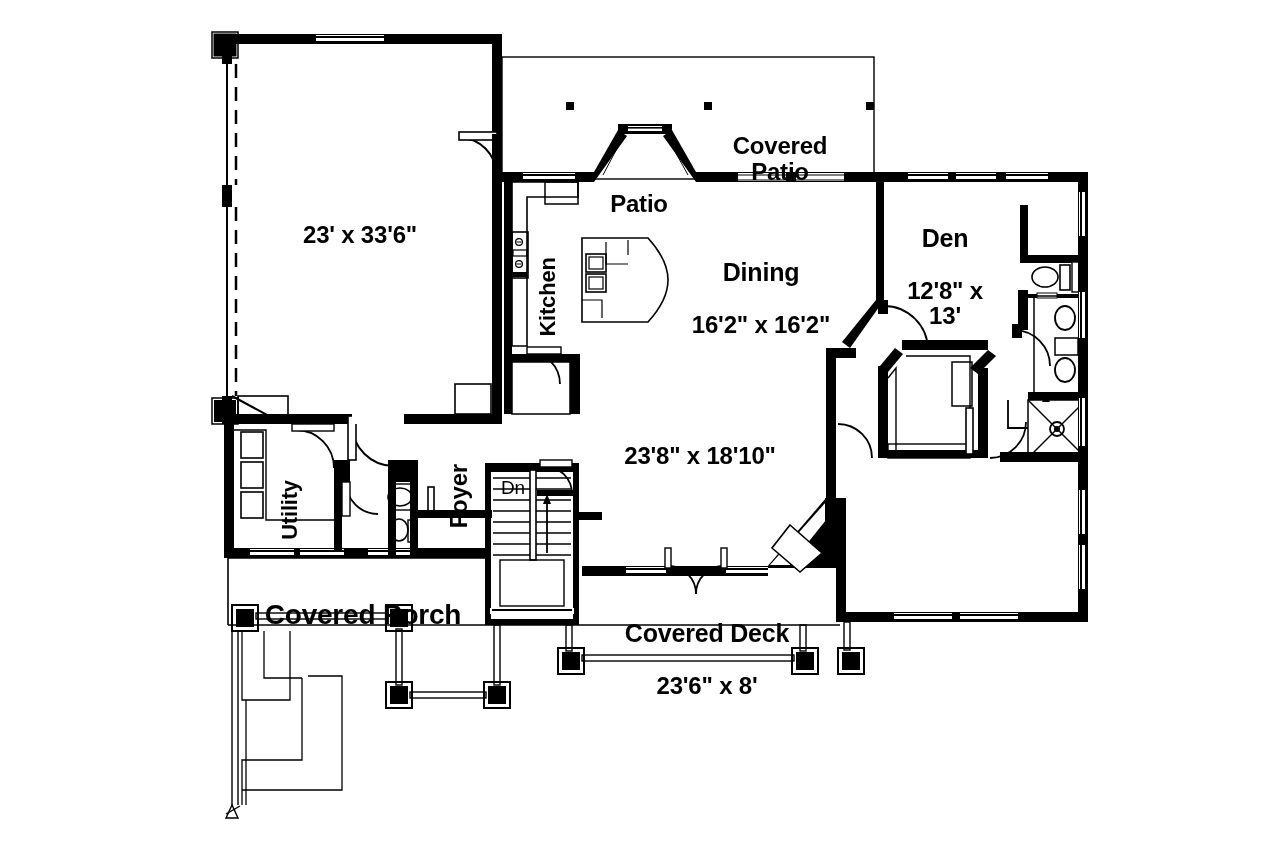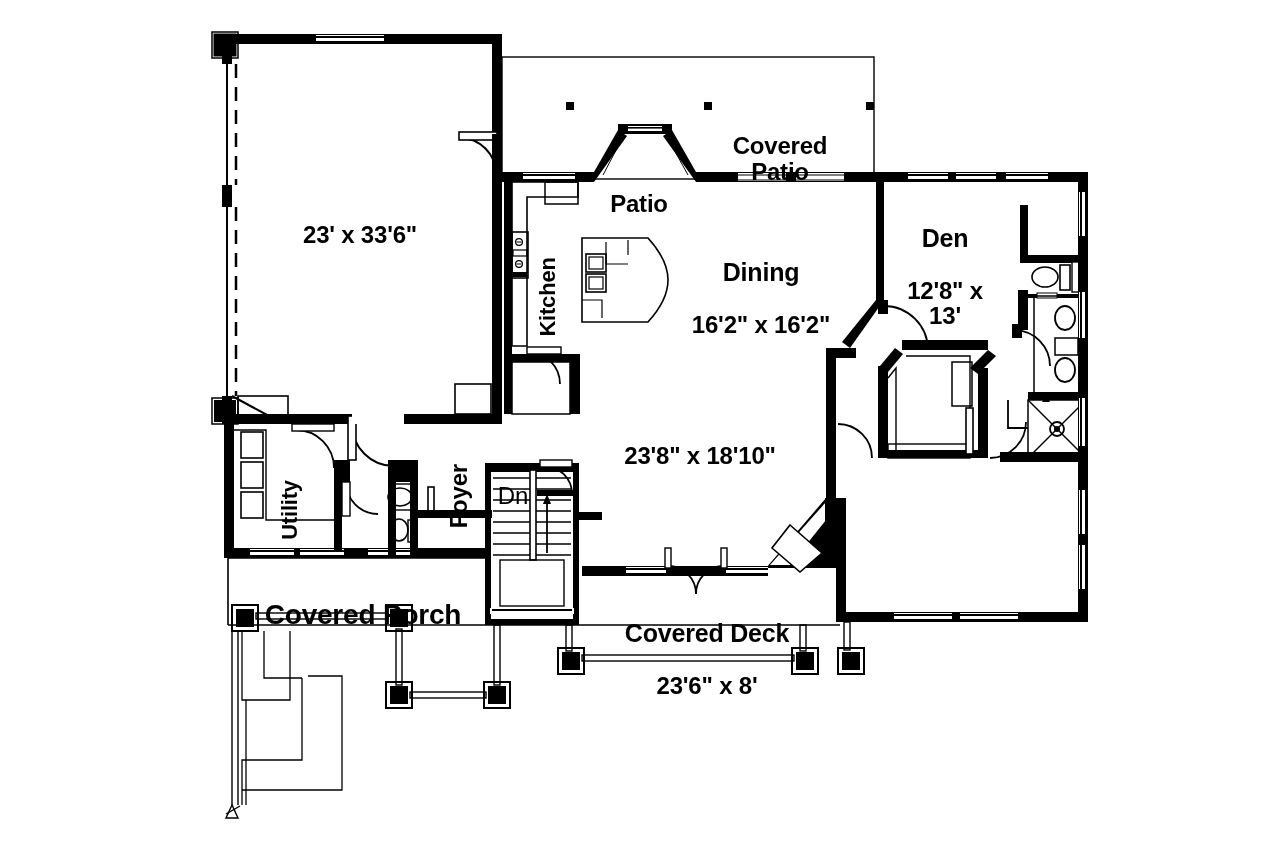--- a/index.html
+++ b/index.html
@@ -466,17 +466,17 @@
 
 <div class="rmlabel" style="left:248px;top:570px;width:230px;font-size:28px;">
   <span class="rmname">Covered Porch</span>
 </div>
 
 <div class="rmlabel" style="left:597px;top:593px;width:220px;font-size:25px;">
   <span class="rmname">Covered Deck</span>
   <span class="rmdim" style="font-size:24px;">23'6" x 8'</span>
 </div>
 
-<div class="rmlabel thin" style="left:487px;top:458px;width:52px;font-size:24px;font-weight:normal;">
+<div class="rmlabel thin" style="left:487px;top:458px;width:52px;font-size:19px;font-weight:normal;">
   <span>Dn</span>
 </div>
 
 </div>
 
 </body></html>

